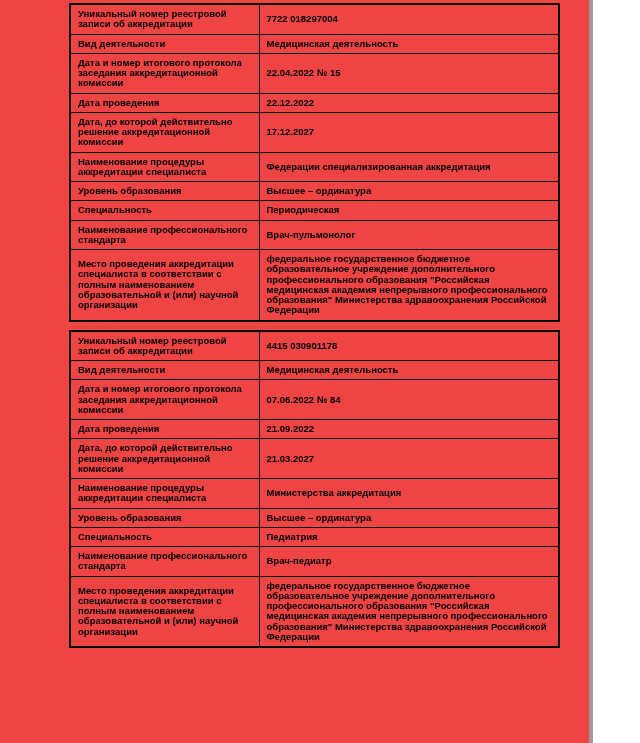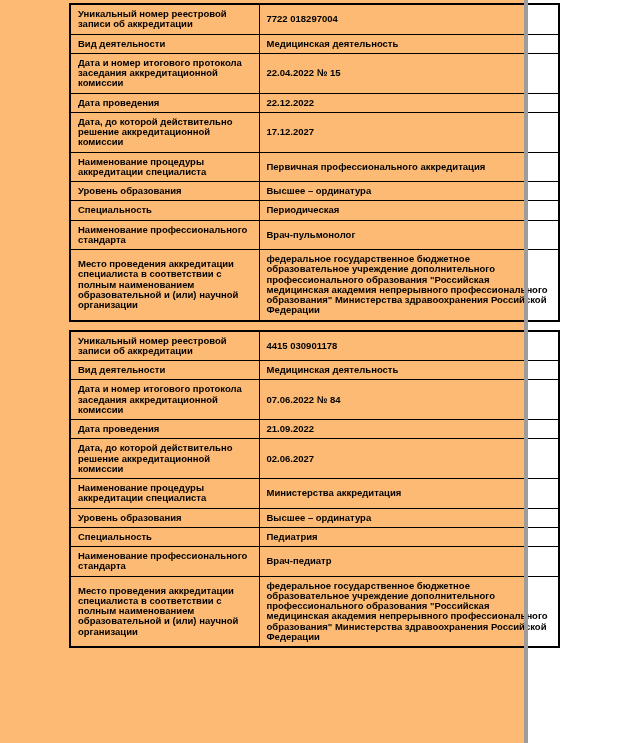--- a/index.html
+++ b/index.html
@@ -5,23 +5,23 @@
   * { margin: 0; padding: 0; box-sizing: border-box; }
   html, body {
     width: 640px;
     height: 743px;
     background: #ffffff;
     overflow: hidden;
     font-family: "Liberation Sans", sans-serif;
   }
   .page {
     position: relative;
-    width: 528px;
+    width: 593px;
     height: 743px;
-    background: #fdba74;
+    background: #ef4444;
   }
   .page-right-edge {
     position: absolute;
     top: 0;
     right: 0;
     width: 4px;
     height: 743px;
     background: #9c9c9c;
   }
   .tables-wrap {
@@ -74,21 +74,21 @@
         <tr>
           <td class="label-cell">Дата проведения</td>
           <td class="value-cell">22.12.2022</td>
         </tr>
         <tr>
           <td class="label-cell">Дата, до которой действительно решение аккредитационной комиссии</td>
           <td class="value-cell">17.12.2027</td>
         </tr>
         <tr>
           <td class="label-cell">Наименование процедуры аккредитации специалиста</td>
-          <td class="value-cell">Первичная профессионального аккредитация</td>
+          <td class="value-cell">Федерации специализированная аккредитация</td>
         </tr>
         <tr>
           <td class="label-cell">Уровень образования</td>
           <td class="value-cell">Высшее – ординатура</td>
         </tr>
         <tr>
           <td class="label-cell">Специальность</td>
           <td class="value-cell">Периодическая</td>
         </tr>
         <tr>
@@ -115,21 +115,21 @@
         <tr>
           <td class="label-cell">Дата и номер итогового протокола заседания аккредитационной комиссии</td>
           <td class="value-cell">07.06.2022 № 84</td>
         </tr>
         <tr>
           <td class="label-cell">Дата проведения</td>
           <td class="value-cell">21.09.2022</td>
         </tr>
         <tr>
           <td class="label-cell">Дата, до которой действительно решение аккредитационной комиссии</td>
-          <td class="value-cell">02.06.2027</td>
+          <td class="value-cell">21.03.2027</td>
         </tr>
         <tr>
           <td class="label-cell">Наименование процедуры аккредитации специалиста</td>
           <td class="value-cell">Министерства аккредитация</td>
         </tr>
         <tr>
           <td class="label-cell">Уровень образования</td>
           <td class="value-cell">Высшее – ординатура</td>
         </tr>
         <tr>

